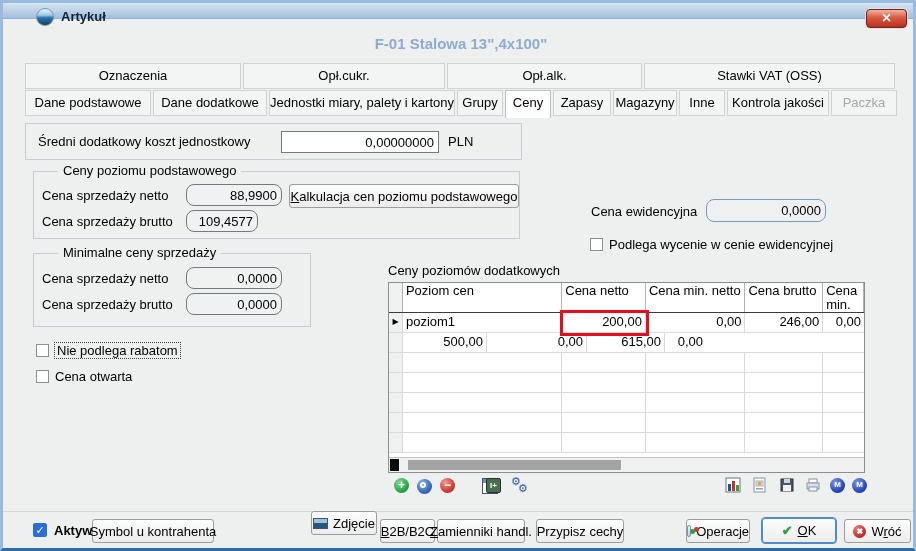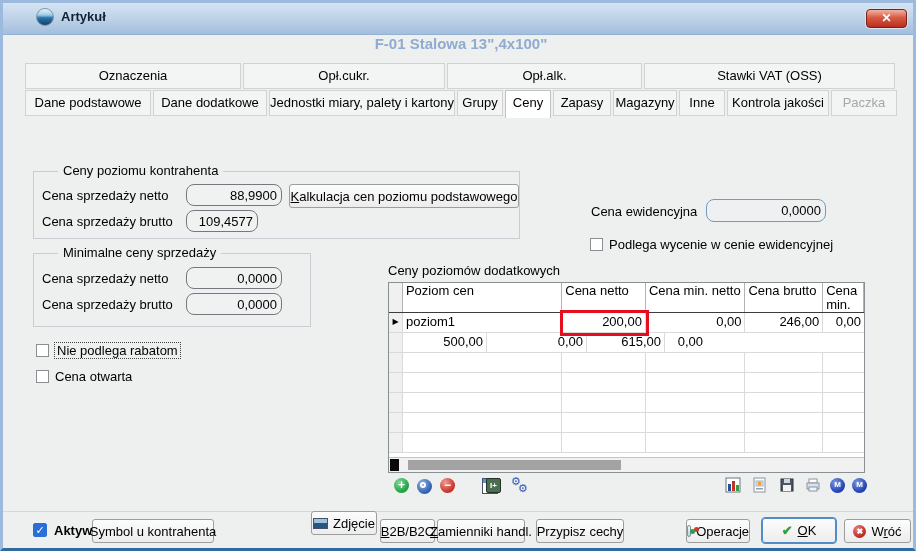--- a/index.html
+++ b/index.html
@@ -2,21 +2,21 @@
 <html><head>
 <meta charset="utf-8">
 <style>
   * { box-sizing: border-box; margin:0; padding:0; }
   html,body { background:#d8d8d8; }
   body { font-family:"Liberation Sans", sans-serif; font-size:13px; color:#000; }
   .win { position:relative; width:916px; height:551px; background:#eef0ef;
          border:3px solid #9cbade; border-bottom-color:#2f6aa0; overflow:hidden; }
 
   
-  .titlebar { position:absolute; left:0; top:0; width:910px; height:32px;
+  .titlebar { position:absolute; left:0; top:0; width:910px; height:16px;
     background:linear-gradient(#d6e4f3 0%, #bcd0e6 55%, #a3bedd 100%);
     border-bottom:1px solid #93b1d2;padding-left:12px; }
   .app-logo { position:absolute; left:33px; top:5px; width:18px; height:18px; border-radius:50%;
     background:linear-gradient(#e9f5fc 0%, #9fcbe6 38%, #2a76ad 55%, #143f66 100%);
     border:1px solid #7a93ad; }
   .title-text { position:absolute; left:58px; top:6px; font-weight:600; color:#10203a; }
   .close-btn { position:absolute; left:863px; top:6px; width:41px; height:19px; border-radius:4px;
     background:linear-gradient(#f2b3a3 0%, #d95a42 45%, #b72f1e 100%);
     border:1px solid #7d1f12; color:#fff; font-weight:bold; font-size:12px;
     text-align:center; line-height:17px; cursor:default; box-shadow:0 0 0 1px #d8e4f0; }
@@ -137,24 +137,29 @@
     <div class="tab" style="width:46px;">Grupy</div>
     <div class="tab active" style="width:46px;">Ceny</div>
     <div class="tab" style="width:58px;">Zapasy</div>
     <div class="tab" style="width:64px;">Magazyny</div>
     <div class="tab" style="width:46px;">Inne</div>
     <div class="tab" style="width:102px;">Kontrola jakości</div>
     <div class="tab disabled" style="width:66px;">Paczka</div>
   </div>
 
   
+  <div class="frame" style="left:22px; top:120px; width:497px; height:37px;">
+    <span class="lbl" style="left:12px; top:10px;">Średni dodatkowy koszt jednostkowy</span>
+    <input class="field" style="left: 255px; top: 7px; width: 158px;" readonly="" value="0,00000000">
+    <span class="lbl" style="left:422px; top:10px;">PLN</span>
+  </div>
 
   
   <div class="group" style="left:30px; top:168px; width:487px; height:68px;">
-    <span class="legend">Ceny poziomu kontrahenta</span>
+    <span class="legend">Ceny poziomu podstawowego</span>
     <span class="lbl" style="left:8px; top:16px;">Cena sprzedaży netto</span>
     <input class="field ro" style="left: 152px; top: 12px; width: 96px;" readonly="" value="88,9900">
     <button class="btn" style="left:255px; top:12px; width:230px; height:24px;">
       <span><span class="u">K</span><span>alkulacja cen poziomu podstawowego</span></span>
     </button>
     <span class="lbl" style="left:8px; top:42px;">Cena sprzedaży brutto</span>
     <input class="field ro" style="left: 152px; top: 38px; width: 72px;" readonly="" value="109,4577">
   </div>
 
   

